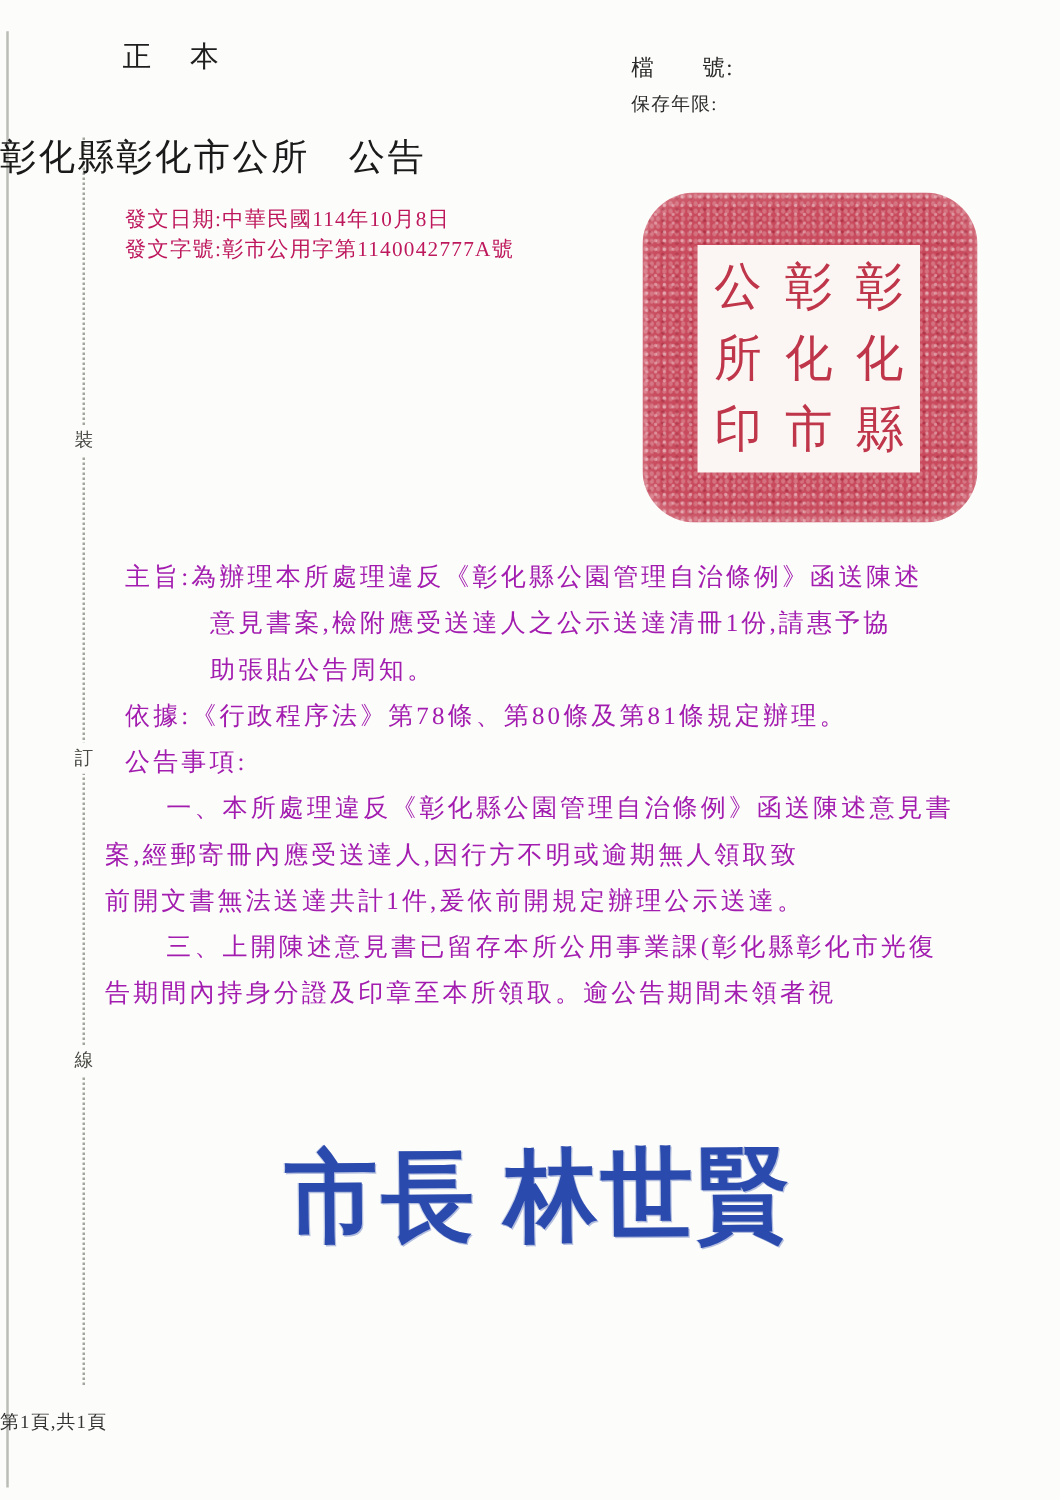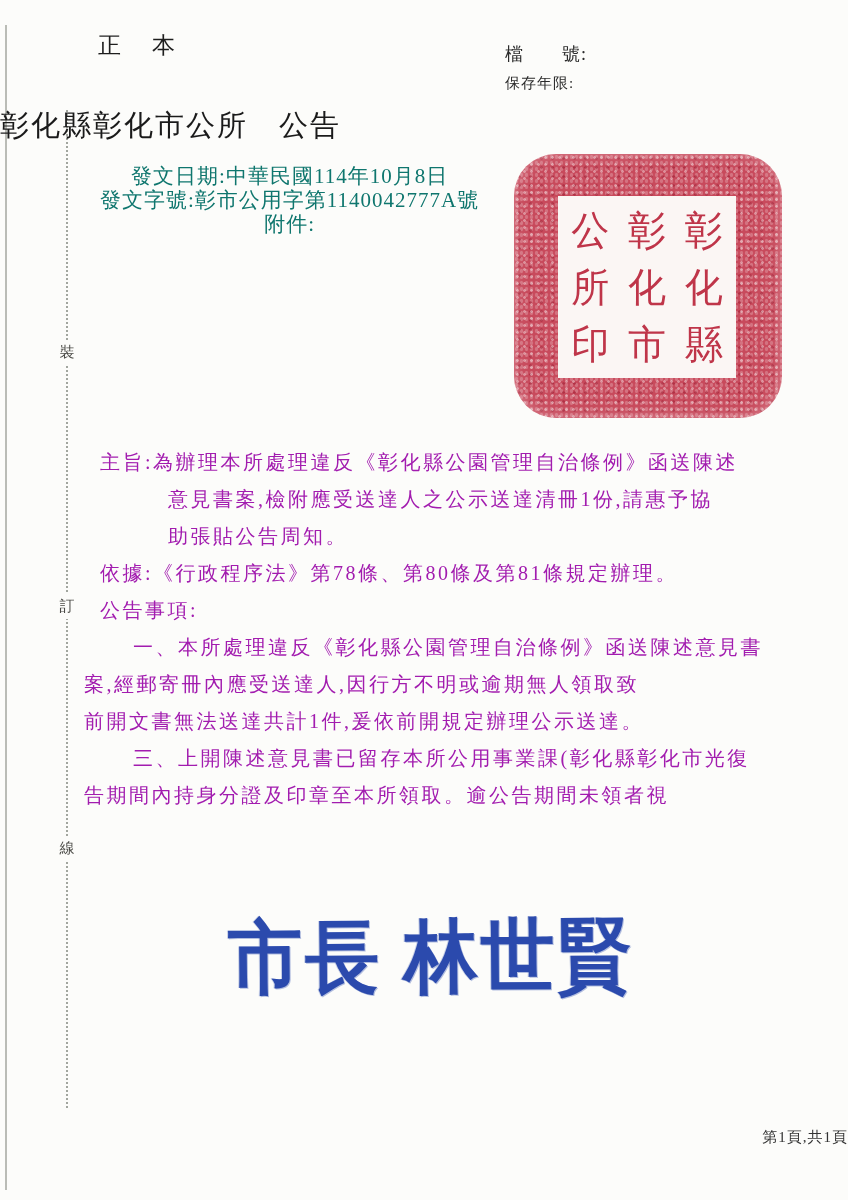--- a/index.html
+++ b/index.html
@@ -46,23 +46,22 @@
     position: absolute; left: 505px; top: 74px;
     font-size: 15px; letter-spacing: 1px; color: #2b2b2b;
   }
   .doc-title {
     position: absolute; left: 0; right: 0; top: 106px;
     text-align: left;
     font-size: 29px; letter-spacing: 2px; color: #1a1a1a;
   }
   .meta {
     position: absolute; left: 100px; top: 164px;
-    font-size: 21px; line-height: 24px; letter-spacing: 1px;
-    color: #0f766e;
-    text-align: center;
+    font-size: 17px; line-height: 24px; letter-spacing: 1px;
+    color: #be185d;
   }
 
   
   .seal {
     position: absolute; left: 514px; top: 154px;
     width: 268px; height: 264px;
     border-radius: 42px;
     background-color: #c84a5c;
     background-image:
       radial-gradient(rgba(255,255,255,0.38) 1px, transparent 1.7px),
@@ -106,21 +105,21 @@
     font-size: 74px; font-weight: bold;
     color: #2b4aad;
     letter-spacing: 3px;
     white-space: nowrap;
     transform: rotate(-0.4deg) scaleY(1.08);
     text-shadow: 1px 1px 0 rgba(43,74,173,0.35), -1px 0 0 rgba(43,74,173,0.25);
   }
 
   .page-footer {
     position: absolute; left: 0; right: 0; top: 1128px;
-    text-align: right;
+    text-align: left;
     font-size: 15px; letter-spacing: 1px; color: #333;
   }
 </style>
 </head>
 <body>
 
 <div class="page">
 
   <div class="scan-edge"></div>
 
@@ -131,21 +130,20 @@
 
   <div class="copy-type">正　本</div>
   <div class="file-no">檔　　號:</div>
   <div class="retention">保存年限:</div>
 
   <div class="doc-title">彰化縣彰化市公所　公告</div>
 
   <div class="meta">
     <div>發文日期:中華民國114年10月8日</div>
     <div>發文字號:彰市公用字第1140042777A號</div>
-    <div>附件:</div>
   </div>
 
   <div class="seal">
     <div class="seal-inner">
       <div class="seal-col">
         <span class="seal-char">彰</span>
         <span class="seal-char">化</span>
         <span class="seal-char">縣</span>
       </div>
       <div class="seal-col">

